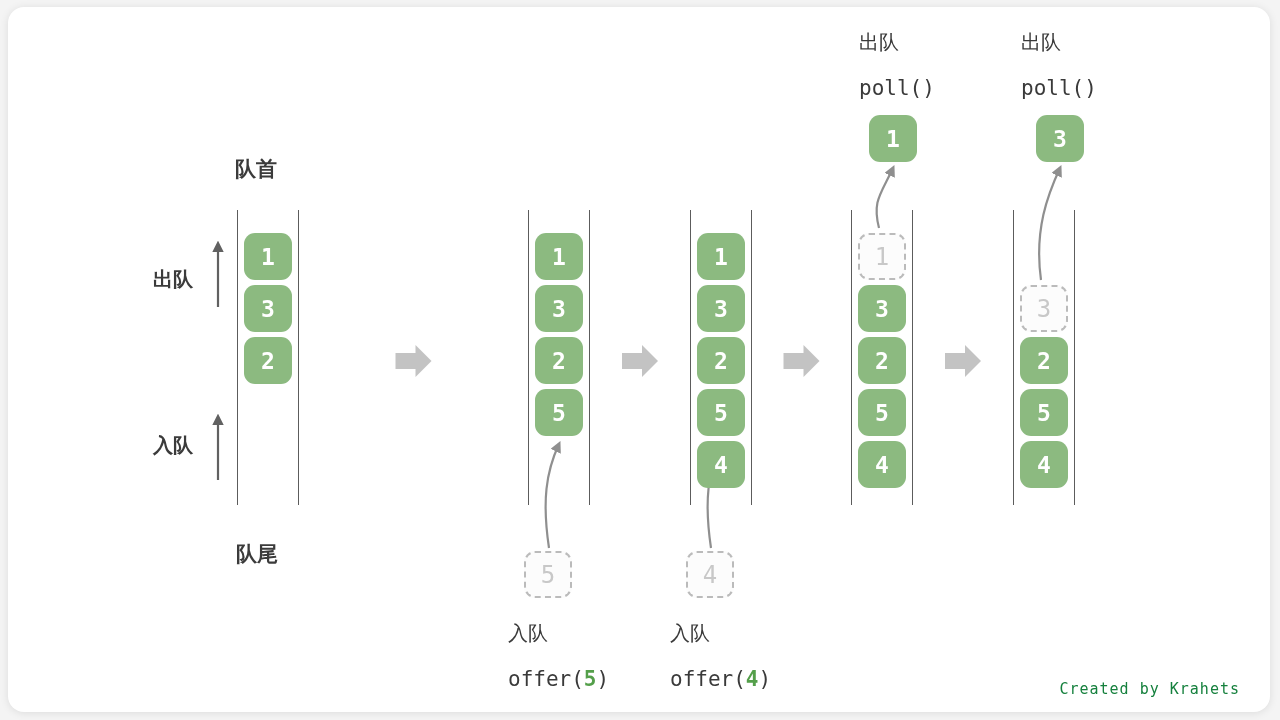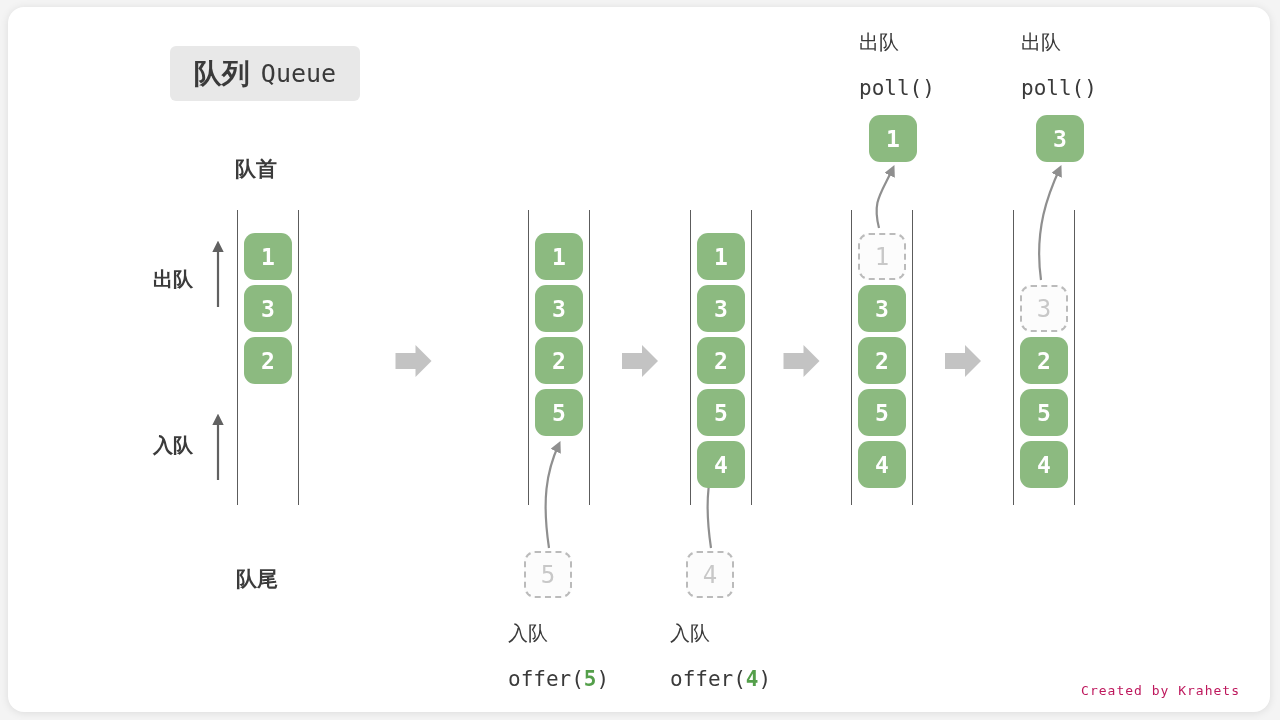--- a/index.html
+++ b/index.html
@@ -23,35 +23,31 @@
         border-left:1.6px solid var(--line);border-right:1.6px solid var(--line);}
   .qbox{position:absolute;width:48px;height:47px;border-radius:11px;display:flex;align-items:center;
         justify-content:center;font-family:"DejaVu Sans Mono",monospace;box-sizing:border-box;}
   .qbox.solid{background:var(--green);color:#ffffff;font-weight:bold;font-size:23px;}
   .qbox.dashed{background:#fcfcfc;border:2px dashed var(--dashb);color:var(--dasht);font-size:24px;}
   .op-label{position:absolute;color:var(--tdark);white-space:nowrap;}
   .op-zh{font-size:20px;line-height:30px;}
   .op-code{font-family:"DejaVu Sans Mono",monospace;font-size:21px;line-height:35px;margin-top:14px;}
   .op-arg{color:var(--dgreen);font-weight:bold;}
   .credit{position:absolute;right:40px;bottom:22px;font-family:"DejaVu Sans Mono",monospace;
-        font-size:13px;color:#be185d;letter-spacing:1px;}
+        font-size:15px;color:#15803d;letter-spacing:1px;}
 </style>
 </head>
 <body>
 
 <div class="stage">
   <div class="card"></div>
 
-  <div class="title-box">
-    <span class="title-zh">队列</span>
-    <span class="title-en">Queue</span>
-  </div>
 
   <div class="biglbl" style="left:235px;top:155px;">队首</div>
-  <div class="biglbl" style="left:236px;top:565px;">队尾</div>
+  <div class="biglbl" style="left:236px;top:540px;">队尾</div>
   <div class="biglbl" style="left:153px;top:266px;font-size:20px;">出队</div>
   <div class="biglbl" style="left:153px;top:432px;font-size:20px;">入队</div>
 
   <svg id="overlay" class="overlay" viewBox="0 0 1280 720">
     <defs>
       <marker id="ah-gray" viewBox="0 0 10 10" refX="7" refY="5" markerWidth="5.2" markerHeight="5.2" orient="auto-start-reverse">
         <path d="M0,0 L10,5 L0,10 z" fill="#8f8f8f"></path>
       </marker>
       <marker id="ah-dark" viewBox="0 0 10 10" refX="7" refY="5" markerWidth="5.2" markerHeight="5.2" orient="auto-start-reverse">
         <path d="M0,0 L10,5 L0,10 z" fill="#616161"></path>

